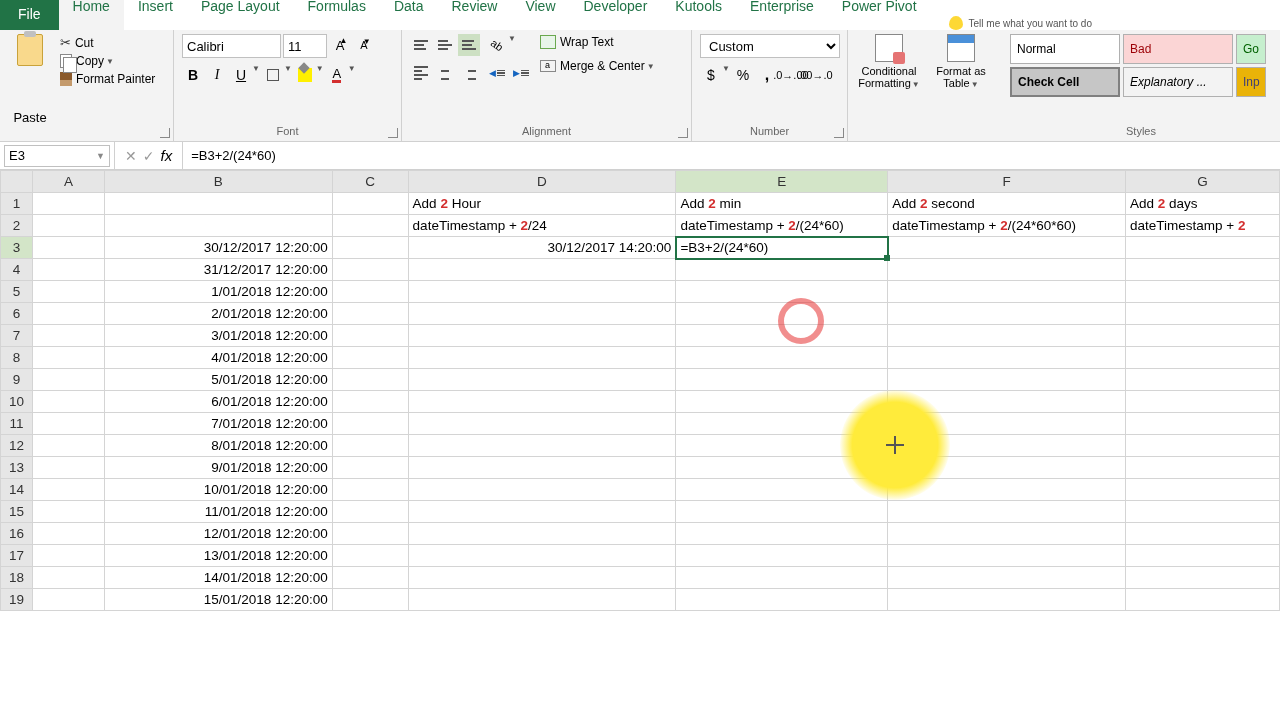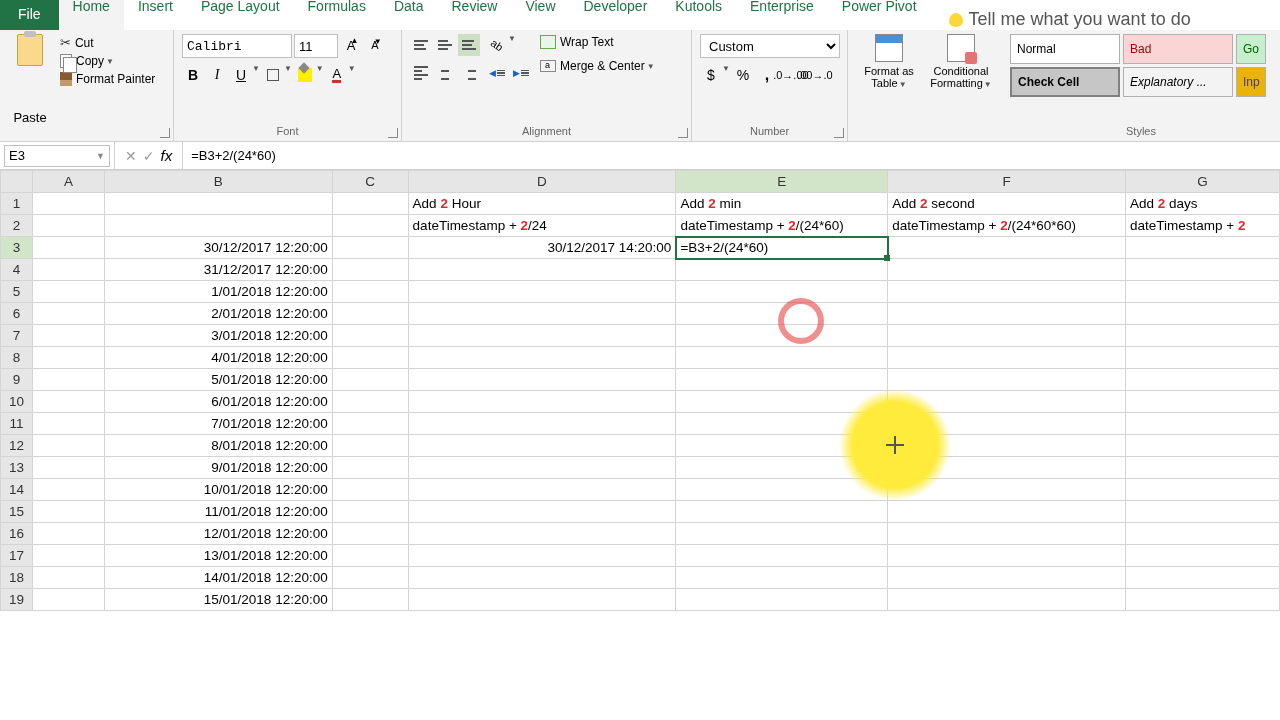--- a/index.html
+++ b/index.html
@@ -2,40 +2,40 @@
 <html><head>
 <meta charset="utf-8">
 <style>
 * { box-sizing: border-box; margin: 0; padding: 0; font-family: 'Segoe UI', Tahoma, sans-serif; }
 body { width: 1280px; height: 720px; overflow: hidden; background: #fff; font-size: 13px; }
 
 .title-tabs { display: flex; background: #fff; height: 30px; align-items: flex-end; }
 .title-tabs .tab { padding: 16px 14px; color: #217346; cursor: pointer; font-size: 14px; }
 .title-tabs .tab.file { background: #217346; color: #fff; padding: 8px 18px; }
 .title-tabs .tab.active { background: #f3f3f3; border-top: 2px solid #217346; }
-.tell-me { display: flex; align-items: center; margin-left: 18px; color: #555; font-size: 18px; gap: 6px; }
+.tell-me { display: flex; align-items: center; margin-left: 18px; color: #555; font-size: 10px; gap: 6px; }
 .bulb { width: 14px; height: 14px; border-radius: 50% 50% 50% 50% / 60% 60% 40% 40%; background: #fdd835; position: relative; }
 
 .ribbon { background: #f3f3f3; height: 112px; display: flex; border-bottom: 1px solid #d0d0d0; }
 .group { border-right: 1px solid #d0d0d0; padding: 4px 8px 0; display: flex; flex-direction: column; justify-content: space-between; position: relative; }
 .group-label { text-align: center; font-size: 11px; color: #666; padding: 2px 0 4px; }
 .group-body { display: flex; gap: 6px; flex: 1; }
 .dlauncher { position: absolute; right: 3px; bottom: 3px; width: 10px; height: 10px; border: 1px solid #888; border-top: none; border-left: none; }
 
 .btn-col { display: flex; flex-direction: column; gap: 2px; font-size: 12px; }
 .btn-col .item { display: flex; align-items: center; gap: 4px; padding: 1px 2px; }
 .paste-big { display: flex; flex-direction: column; align-items: center; width: 44px; gap: 44px; }
 .clipboard-icon { width: 26px; height: 32px; background: #f9d98c; border: 1px solid #c9a23a; border-radius: 2px; position: relative; }
 .clipboard-icon::before { content: ''; position: absolute; top: -4px; left: 6px; width: 12px; height: 6px; background: #c0c0c0; border-radius: 2px; }
 .scissors { color: #333; font-size: 13px; }
 .copy-icon { width: 12px; height: 14px; border: 1px solid #888; background: #fff; position: relative; }
 .copy-icon::after { content: ''; position: absolute; left: 2px; top: 2px; width: 12px; height: 14px; border: 1px solid #888; background: #fff; }
 .brush { width: 12px; height: 14px; background: linear-gradient(#8b5a2b 60%, #c49a6c 60%); }
 
-.font-select { width: 110px; height: 24px; border: 1px solid #c0c0c0; background: #fff; padding: 0 4px; font-size: 13px; font-family: Liberation Mono, monospace; }
+.font-select { width: 99px; height: 24px; border: 1px solid #c0c0c0; background: #fff; padding: 0 4px; font-size: 13px; }
 .size-select { width: 44px; height: 24px; border: 1px solid #c0c0c0; background: #fff; padding: 0 4px; font-size: 13px; }
 .icon-row { display: flex; gap: 2px; }
 .icon-btn { width: 22px; height: 22px; display: flex; align-items: center; justify-content: center; border: 1px solid transparent; }
 .aup { font-size: 13px; position: relative; }
 .aup sup { font-size: 8px; position: absolute; top: -2px; right: -3px; }
 .bold { font-weight: bold; font-size: 14px; }
 .italic { font-style: italic; font-family: serif; font-size: 14px; }
 .underline { text-decoration: underline; font-size: 14px; }
 .border-ic { width: 12px; height: 12px; border: 1px solid #555; }
 .fill-ic { width: 14px; height: 14px; background: #fff000; position: relative; }
@@ -312,26 +312,26 @@
         <div class="icon-btn dec-ic">.00→.0</div>
       </div>
     </div>
     <div class="group-label">Number</div>
     <div class="dlauncher"></div>
   </div>
 
   <div class="group" style="width:154px; border-right:none">
     <div class="group-body">
       <div class="big-btn">
+        <div class="cond-ic"></div>
+        <div><span>Conditional</span><br><span>Formatting</span> <span class="dd-arrow">▼</span></div>
+      </div>
+      <div class="big-btn">
         <div class="table-ic"></div>
         <div><span>Format as</span><br><span>Table</span> <span class="dd-arrow">▼</span></div>
-      </div>
-      <div class="big-btn">
-        <div class="cond-ic"></div>
-        <div><span>Conditional</span><br><span>Formatting</span> <span class="dd-arrow">▼</span></div>
       </div>
     </div>
     <div class="group-label">&nbsp;</div>
   </div>
 
   <div class="group" style="width:278px; border-right:none">
     <div class="group-body">
       <div class="styles-grid">
         <div class="style-cell style-normal">Normal</div>
         <div class="style-cell style-bad">Bad</div>

